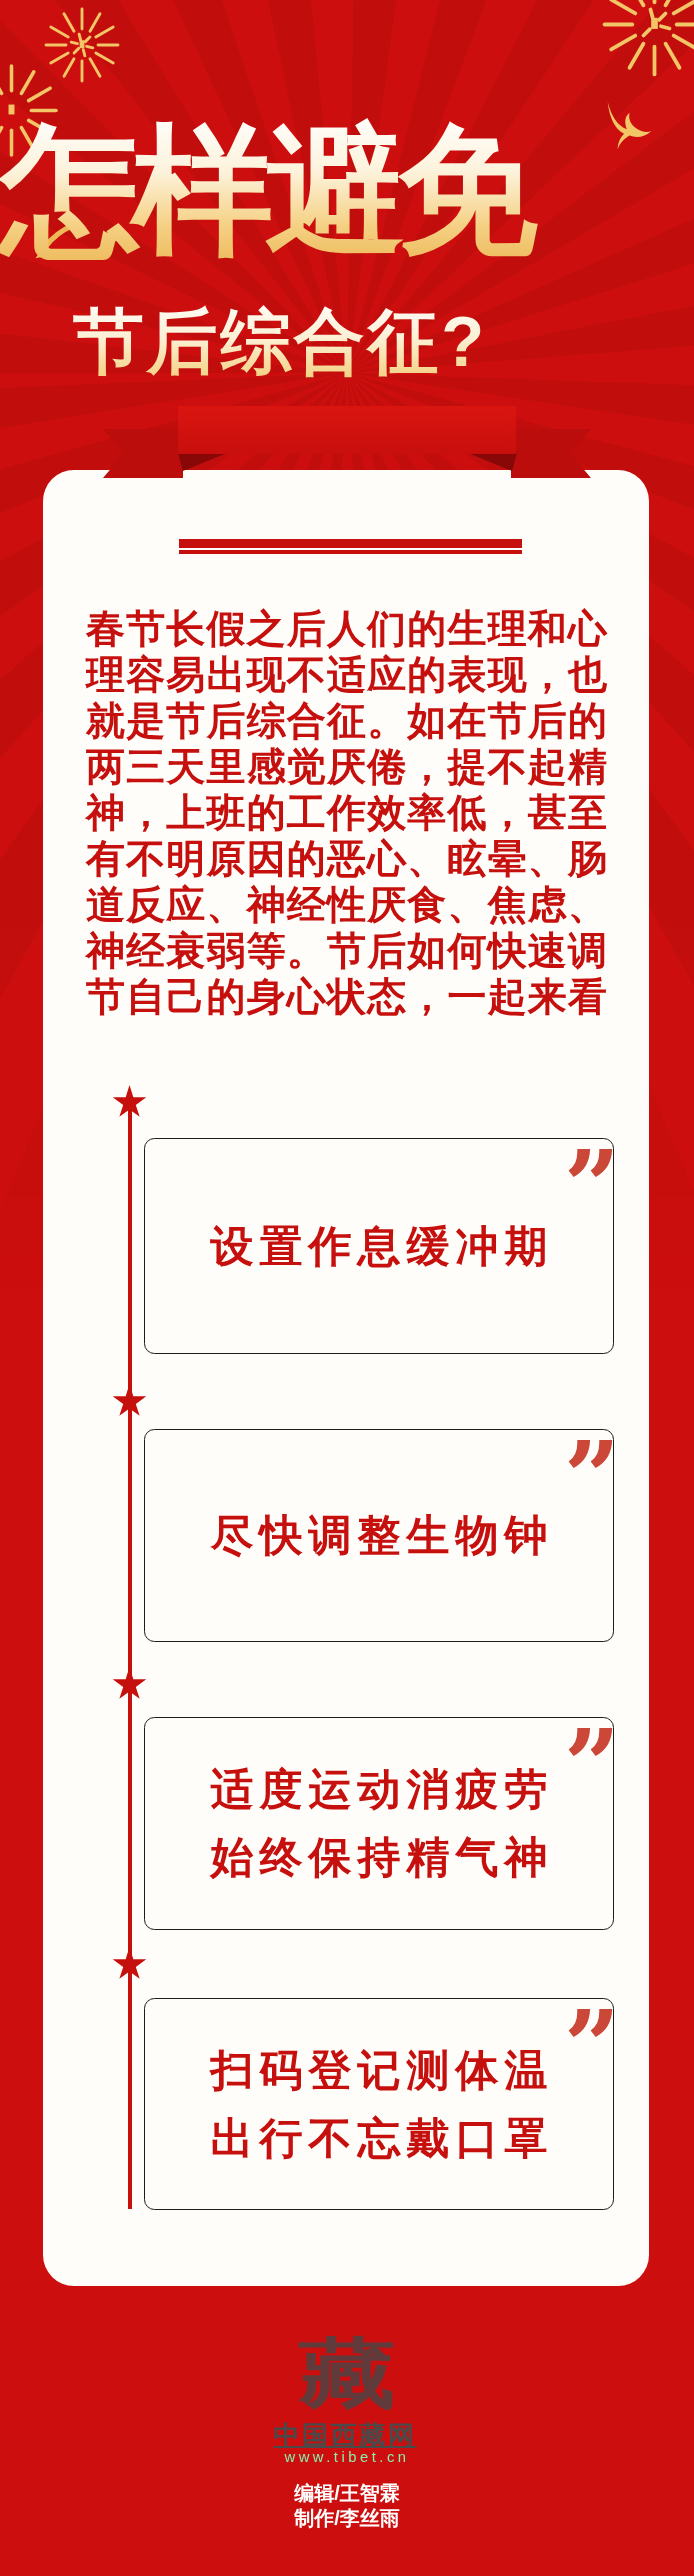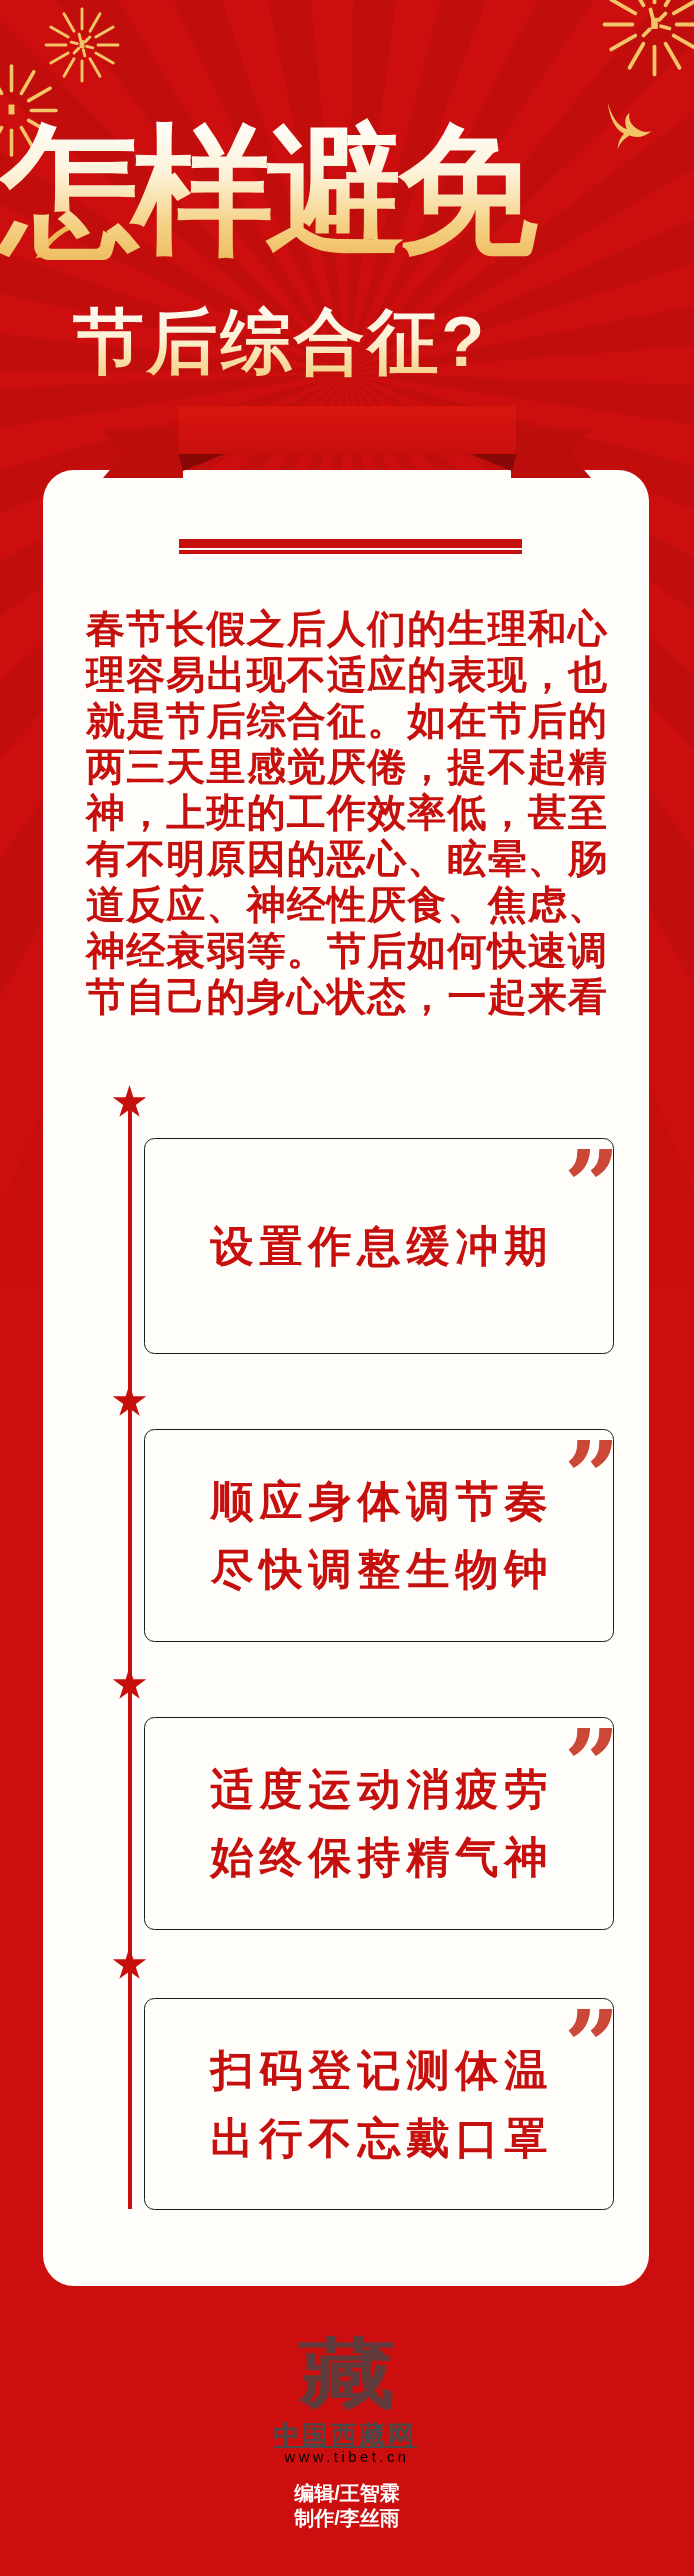--- a/index.html
+++ b/index.html
@@ -51,21 +51,21 @@
         line-height:1;white-space:nowrap;}
   .quote{position:absolute;top:-10.4px;right:-1.7px;line-height:1;letter-spacing:-5.2px;
         font:700 97px "DejaVu Serif","Liberation Serif",serif;color:#cb4839;}
   
   .seal-wrap{position:absolute;left:0;top:2324px;width:694px;text-align:center;}
   .seal{display:inline-block;font:700 76px "DejaVu Serif","Liberation Serif",serif;
         color:#474747;opacity:.8;transform:scaleX(1.28);}
   .logo-name{position:absolute;left:0;top:2418px;width:690px;text-align:center;
         font-size:26px;font-weight:600;letter-spacing:2.6px;color:#4a4a4a;text-decoration:underline;}
   .logo-url{position:absolute;left:0;top:2449px;width:694px;text-align:center;
-        font-size:14.8px;letter-spacing:3.5px;color:#000000;}
+        font-size:14.8px;letter-spacing:3.5px;color:#86efac;}
   .credits{position:absolute;left:0;top:2481px;width:694px;text-align:center;
         font-size:20px;font-weight:700;color:#ffffff;line-height:25px;}
 </style>
 </head>
 <body>
 
 <div class="page">
 
   <div class="rays"></div>
 
@@ -168,21 +168,20 @@
     <div class="star" style="top:914px"></div>
     <div class="star" style="top:1197px"></div>
     <div class="star" style="top:1477px"></div>
 
     <div class="tip-box" style="top:668px;height:216px">
       <span class="quote">”</span>
       <div class="tip-line">设置作息缓冲期</div>
     </div>
     <div class="tip-box" style="top:959px;height:213px">
       <span class="quote">”</span>
-      <div class="tip-line">顺应身体调节奏</div>
       <div class="tip-line">尽快调整生物钟</div>
     </div>
     <div class="tip-box" style="top:1247px;height:213px">
       <span class="quote">”</span>
       <div class="tip-line">适度运动消疲劳</div>
       <div class="tip-line">始终保持精气神</div>
     </div>
     <div class="tip-box" style="top:1528px;height:212px">
       <span class="quote">”</span>
       <div class="tip-line">扫码登记测体温</div>

